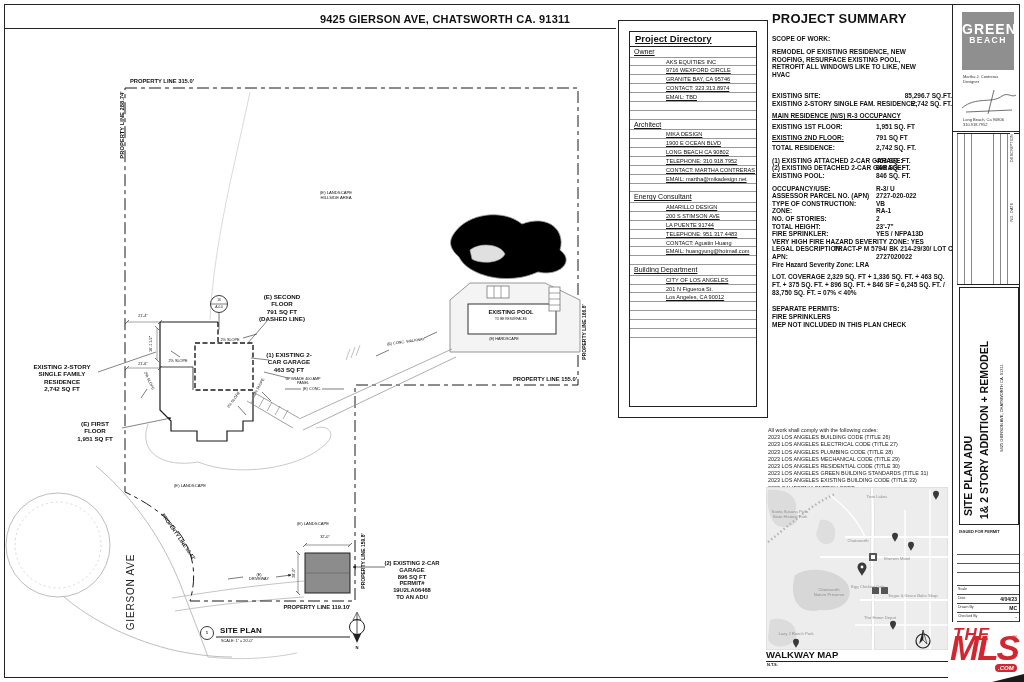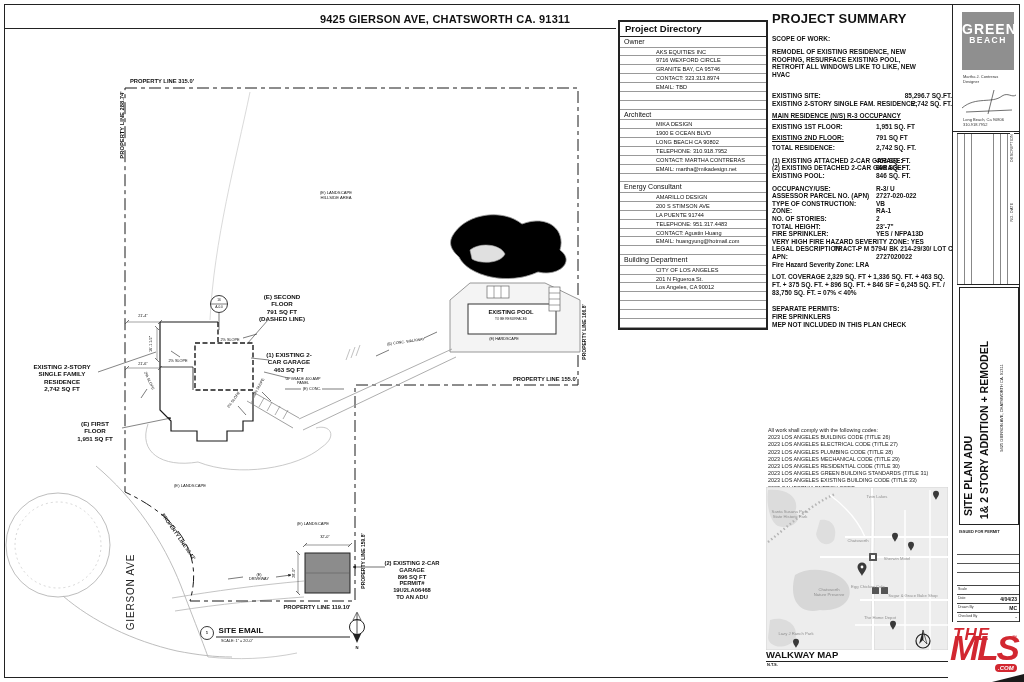--- a/index.html
+++ b/index.html
@@ -21,22 +21,22 @@
   .r55{transform:translate(-50%,-50%) rotate(55deg);white-space:nowrap;}
   .r65{transform:translate(-50%,-50%) rotate(65deg);white-space:nowrap;}
   .rm55{transform:translate(-50%,-50%) rotate(-55deg);white-space:nowrap;}
   .rm60{transform:translate(-50%,-50%) rotate(-60deg);white-space:nowrap;}
   .rm8{transform:translate(-50%,-50%) rotate(-8deg);white-space:nowrap;}
   .street{letter-spacing:.8px;color:#222;}
 
   .plan-svg{position:absolute;left:0;top:0;}
 
   
-  .dirbox{position:absolute;left:618px;top:20px;width:150px;height:310px;border:1.2px solid #222;
-          padding:0;box-sizing:border-box;background:#fff;}
+  .dirbox{position:absolute;left:618px;top:20px;width:150px;height:398px;border:1.2px solid #222;
+          padding:10px;box-sizing:border-box;background:#fff;text-decoration:underline;}
   .dirin{border:.7px solid #222;height:100%;box-sizing:border-box;display:flex;flex-direction:column;overflow:hidden;}
   .dir-title{height:14px;line-height:14px;font-size:9.5px;font-weight:bold;padding-left:5px;border-bottom:1px solid #222;flex:none;}
   .dir-head{height:9.5px;line-height:10px;font-size:7px;padding-left:4px;border-bottom:.5px solid #999;flex:none;}
   .dir-row{height:7.9px;line-height:8.1px;font-size:5.6px;padding-left:36px;border-bottom:.5px solid #999;flex:none;overflow:hidden;}
 
   
   .summary{position:absolute;left:772px;top:12px;width:182px;font-weight:bold;font-size:6.5px;line-height:1.15;}
   .sum-title{font-size:13px;margin-bottom:8px;letter-spacing:.2px;}
   .scope-head{margin-bottom:6px;}
   .scope-text{width:152px;margin-bottom:9px;}
@@ -214,21 +214,21 @@
 19U2LA06468
 TO AN ADU</div>
   <div class="lbl f35" style="left:325px;top:537px">32'-0"</div>
   <div class="lbl f35 r90" style="left:294px;top:573px">28'-0"</div>
   <div class="lbl f35" style="left:259px;top:577px">(E)
 DRIVEWAY</div>
   <div class="lbl f4" style="left:190px;top:486px">(E) LANDSCAPE</div>
   <div class="lbl f4" style="left:313px;top:524px">(E) LANDSCAPE</div>
   <div class="lbl f5 b r55" style="left:178px;top:537px">PROPERTY LINE 99.42'</div>
   <div class="lbl f10 r90 street" style="left:131px;top:592px">GIERSON AVE</div>
-  <div class="lbl f8 b" style="left:241px;top:631px">SITE EMAIL</div>
+  <div class="lbl f8 b" style="left:241px;top:631px">SITE PLAN</div>
   <div class="lbl f35" style="left:237px;top:641px">SCALE:  1" = 20'-0"</div>
   <div class="lbl f4 b" style="left:207px;top:633px">1</div>
   <div class="lbl f4 b" style="left:357px;top:648px">N</div>
   <div class="lbl f3" style="left:219px;top:301px">16</div>
   <div class="lbl f3" style="left:219px;top:308px">A-0.0</div>
 
   <div class="dirbox">
     <div class="dirin">
       <div class="dir-title">Project Directory</div>
       <div class="dir-head">Owner</div>

